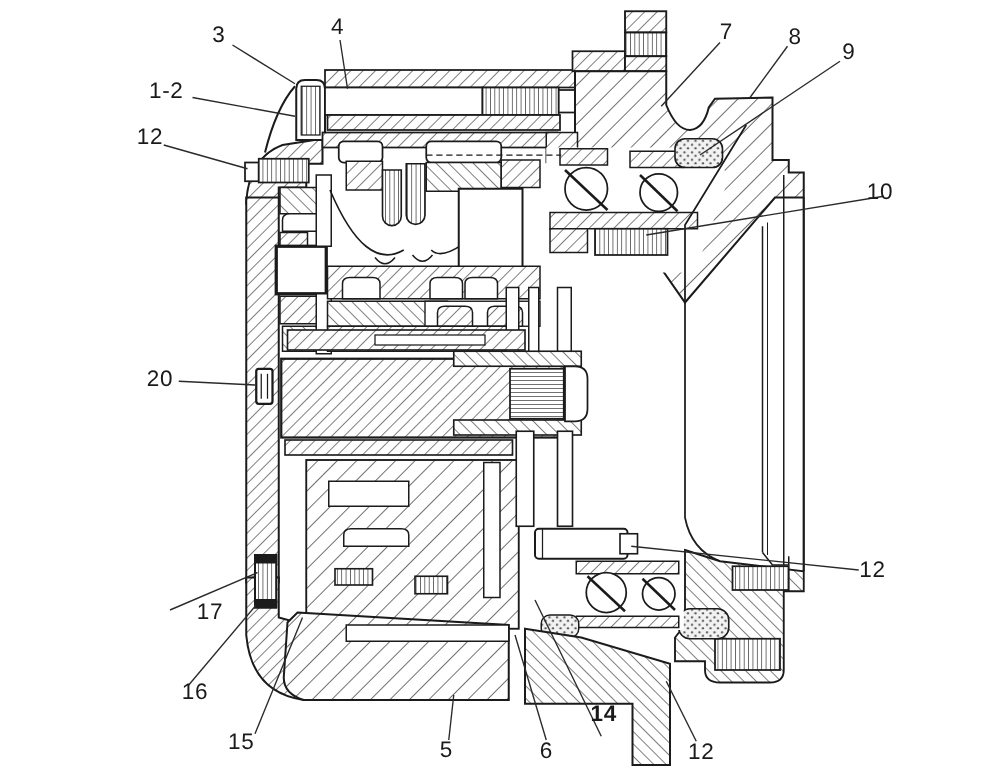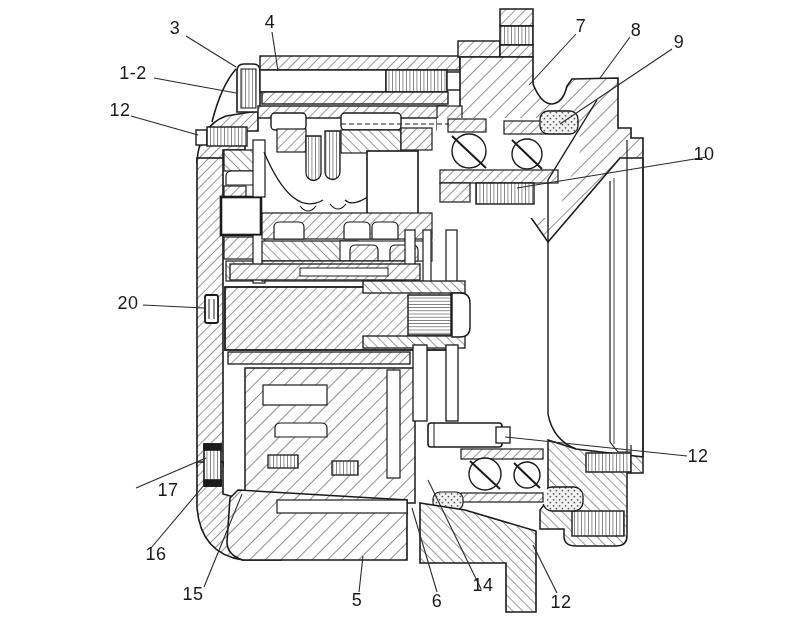--- a/index.html
+++ b/index.html
@@ -249,21 +249,21 @@
       <div class="callout" style="left: 175px; top: 28px;">3</div>
       <div class="callout" style="left: 270px; top: 22px;">4</div>
       <div class="callout" style="left: 133px; top: 73px;">1-2</div>
       <div class="callout" style="left: 120px; top: 110px;">12</div>
       <div class="callout" style="left: 128px; top: 303px;">20</div>
       <div class="callout" style="left: 121px; top: 490px; margin-left: 47px;">17</div>
       <div class="callout" style="left: 156px; top: 554px;">16</div>
       <div class="callout" style="left: 193px; top: 594px;">15</div>
       <div class="callout" style="left: 357px; top: 600px;">5</div>
       <div class="callout" style="left: 437px; top: 601px;">6</div>
-      <div class="callout" style="left: 483px; top: 585px;">14</div>
+      <div class="callout" style="left: 483px; top: 571px; font-weight: bold;">14</div>
       <div class="callout" style="left: 561px; top: 602px;">12</div>
       <div class="callout" style="left: 581px; top: 26px;">7</div>
       <div class="callout" style="left: 636px; top: 30px;">8</div>
       <div class="callout" style="left: 679px; top: 42px;">9</div>
       <div class="callout" style="left: 704px; top: 154px;">10</div>
       <div class="callout" style="left: 698px; top: 456px;">12</div>
     </div>
 
 </div>
 

